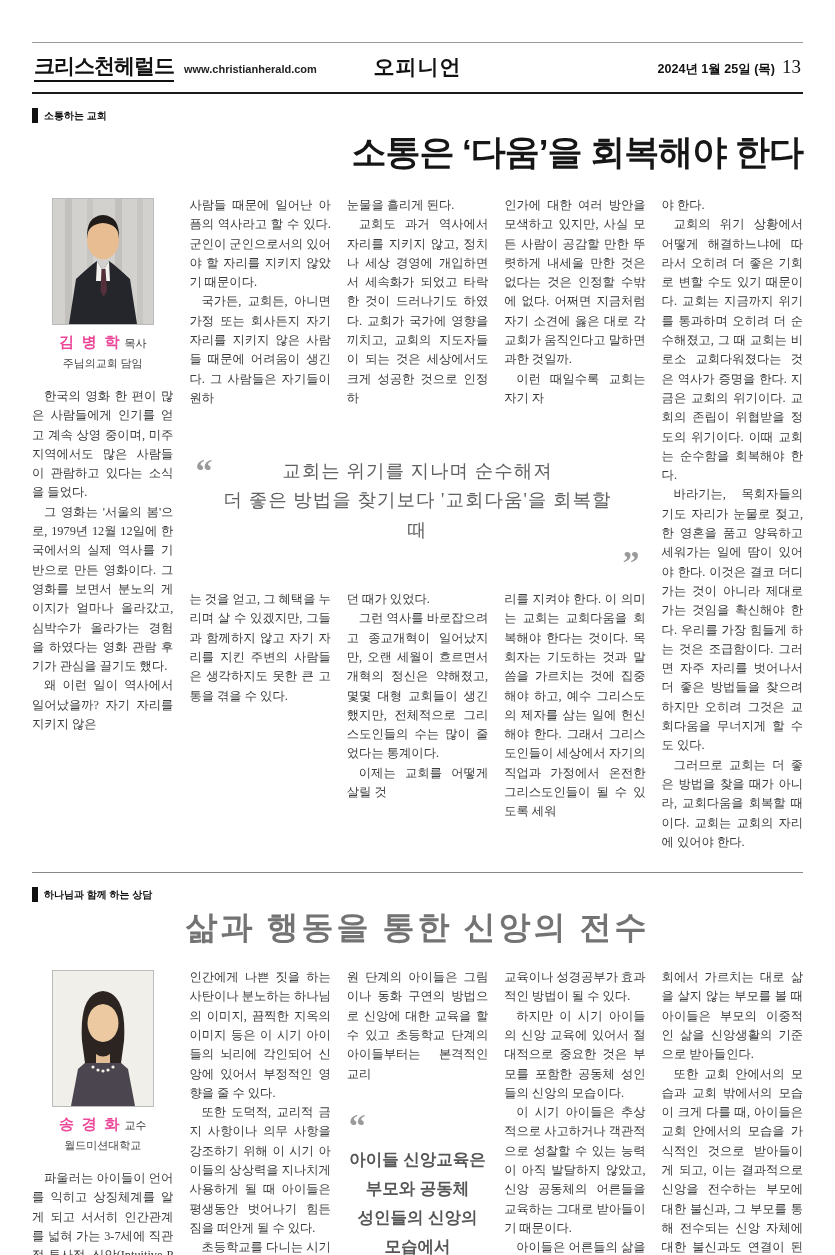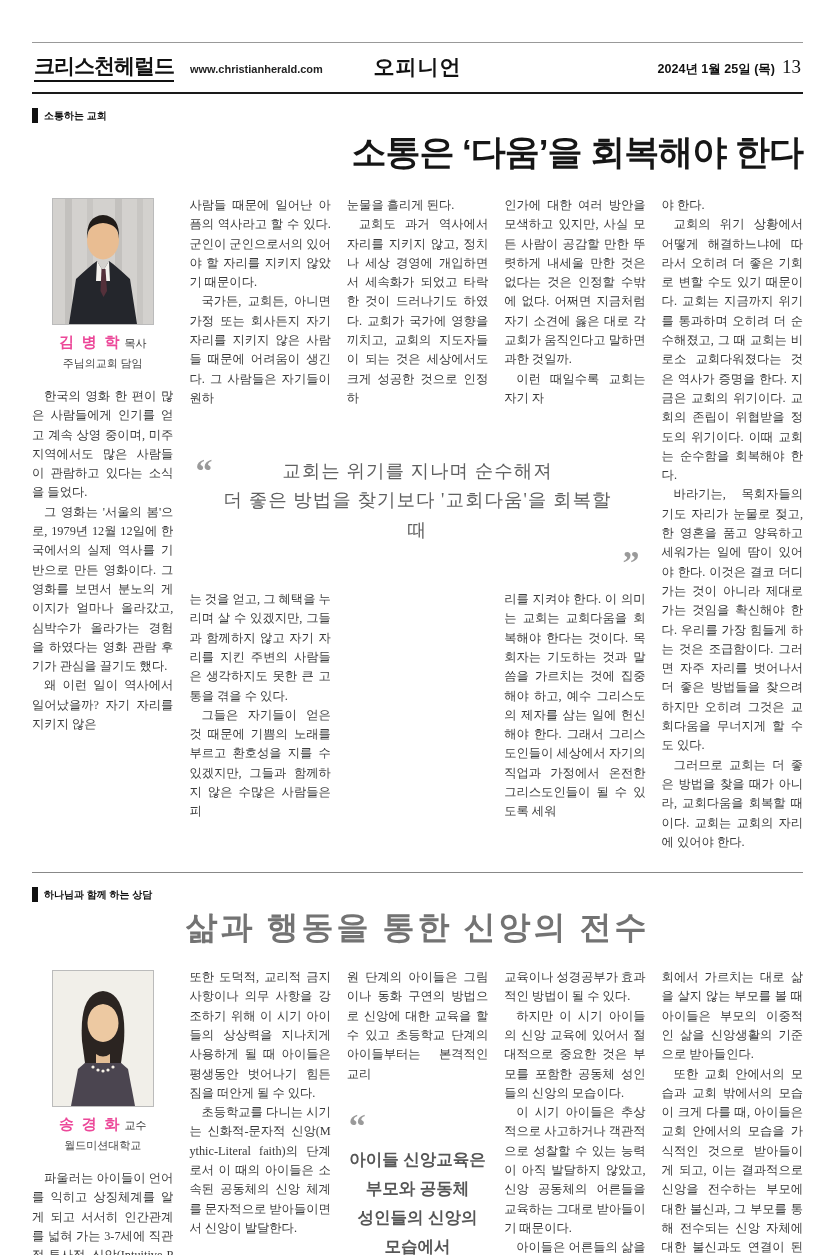--- a/index.html
+++ b/index.html
@@ -1,21 +1,21 @@
 <!DOCTYPE html>
 <html lang="ko"><head>
 <meta charset="utf-8">
 <style>
   * { box-sizing: border-box; margin: 0; padding: 0; }
   body { background:#e8e8e8; font-family:"Liberation Serif","DejaVu Serif",serif; }
   .page { width:835px; height:1255px; margin:0 auto; background:#fff; padding:42px 32px 10px; overflow:hidden; position:relative; }
 
   
   .masthead-row { display:flex; align-items:center; border-top:1px solid #999; border-bottom:2px solid #1a1a1a; padding:9px 2px 10px; font-family:"Liberation Sans","DejaVu Sans",sans-serif; }
-  .mh-left { flex:1; display:flex; align-items:baseline; gap:16px; }
+  .mh-left { flex:1; display:flex; align-items:baseline; gap:10px; }
   .mh-logo { font-size:21px; font-weight:900; letter-spacing:-1px; color:#111; border-bottom:2px solid #111; }
   .mh-url { font-size:11px; font-weight:bold; color:#222; }
   .mh-center { font-size:21px; font-weight:900; color:#111; letter-spacing:1px; }
   .mh-right { flex:1; display:flex; justify-content:flex-end; align-items:baseline; gap:7px; }
   .mh-date { font-size:12.5px; font-weight:bold; color:#111; }
   .mh-page { font-size:19px; font-family:"Liberation Serif",serif; color:#111; }
 
   
   .tag { display:flex; align-items:center; gap:6px; margin:14px 0 4px; font-family:"Liberation Sans","DejaVu Sans",sans-serif; }
   .tag-bar { width:6px; height:15px; background:#111; display:inline-block; }
@@ -126,21 +126,25 @@
         <span class="qmark qo">“</span>
         <div class="q-lines">
           <div>교회는 위기를 지나며 순수해져</div>
           <div>더 좋은 방법을 찾기보다 '교회다움'을  회복할 때</div>
         </div>
         <span class="qmark qc">”</span>
       </div>
 
       <div class="body-text cont a1-c2b">
           <p>는 것을 얻고, 그 혜택을 누리며 살 수 있겠지만, 그들과 함께하지 않고 자기 자리를 지킨 주변의 사람들은 생각하지도 못한 큰 고통을 겪을 수 있다.</p>
-          <p>그들은 자기들이 얻은 것 때문에 기쁨의 노래를 부르고 환호성을 지를 수 있겠지만, 그들과 함께하지 않은 수많은 사람들은 피</p>
+        </div>
+      <div class="body-text cont a1-c3b">
+          <p>던 때가 있었다.</p>
+          <p>그런 역사를 바로잡으려고 종교개혁이 일어났지만, 오랜 세월이 흐르면서 개혁의 정신은 약해졌고, 몇몇 대형 교회들이 생긴 했지만, 전체적으로 그리스도인들의 수는 많이 줄었다는 통계이다.</p>
+          <p>이제는 교회를 어떻게 살릴 것</p>
         </div>
       <div class="body-text cont a1-c4b">
           <p>리를 지켜야 한다. 이 의미는 교회는 교회다움을 회복해야 한다는 것이다. 목회자는 기도하는 것과 말씀을 가르치는 것에 집중해야 하고, 예수 그리스도의 제자를 삼는 일에 헌신해야 한다. 그래서 그리스도인들이 세상에서 자기의 직업과 가정에서 온전한 그리스도인들이 될 수 있도록 세워</p>
         </div>
 
       <div class="body-text cont rowspan a1-c5">
           <p>야 한다.</p>
           <p>교회의 위기 상황에서 어떻게 해결하느냐에 따라서 오히려 더 좋은 기회로 변할 수도 있기 때문이다. 교회는 지금까지 위기를 통과하며 오히려 더 순수해졌고, 그 때 교회는 비로소 교회다워졌다는 것은 역사가 증명을 한다. 지금은 교회의 위기이다. 교회의 존립이 위협받을 정도의 위기이다. 이때 교회는 순수함을 회복해야 한다.</p>
           <p>바라기는, 목회자들의 기도 자리가 눈물로 젖고, 한 영혼을 품고 양육하고 세워가는 일에 땀이 있어야 한다. 이것은 결코 더디 가는 것이 아니라 제대로 가는 것임을 확신해야 한다. 우리를 가장 힘들게 하는 것은 조급함이다. 그러면 자주 자리를 벗어나서 더 좋은 방법들을 찾으려 하지만 오히려 그것은 교회다움을 무너지게 할 수도 있다.</p>
           <p>그러므로 교회는 더 좋은 방법을 찾을 때가 아니라, 교회다움을 회복할 때이다. 교회는 교회의 자리에 있어야 한다.</p>
@@ -177,20 +181,21 @@
         <div class="caption">
           <div><span class="cap-name">송 경 화</span><span class="cap-suffix">교수</span></div>
           <div class="cap-affil">월드미션대학교</div>
         </div>
         <div class="body-text">
             <p>파울러는 아이들이 언어를 익히고 상징체계를 알게 되고 서서히 인간관계를 넓혀 가는 3-7세에 직관적-투사적 신앙(Intuitive-Projective faith)으로 발달한다고 하였다.</p>
           </div>
       </div>
 
       <div class="body-text cont a2-c2">
+          <p>인간에게 나쁜 짓을 하는 사탄이나 분노하는 하나님의 이미지, 끔찍한 지옥의 이미지 등은 이 시기 아이들의 뇌리에 각인되어 신앙에 있어서 부정적인 영향을 줄 수 있다.</p>
           <p>또한 도덕적, 교리적 금지 사항이나 의무 사항을 강조하기 위해 이 시기 아이들의 상상력을 지나치게 사용하게 될 때 아이들은 평생동안 벗어나기 힘든 짐을 떠안게 될 수 있다.</p>
           <p>초등학교를 다니는 시기는 신화적-문자적 신앙(Mythic-Literal faith)의 단계로서 이 때의 아이들은 소속된 공동체의 신앙 체계를 문자적으로 받아들이면서 신앙이 발달한다.</p>
         </div>
 
       <div class="a2-c3">
         <div class="body-text cont">
             <p>원 단계의 아이들은 그림이나 동화 구연의 방법으로 신앙에 대한 교육을 할 수 있고 초등학교 단계의 아이들부터는 본격적인 교리</p>
           </div>
         <div class="quote2">
           <span class="qmark qo">“</span>

